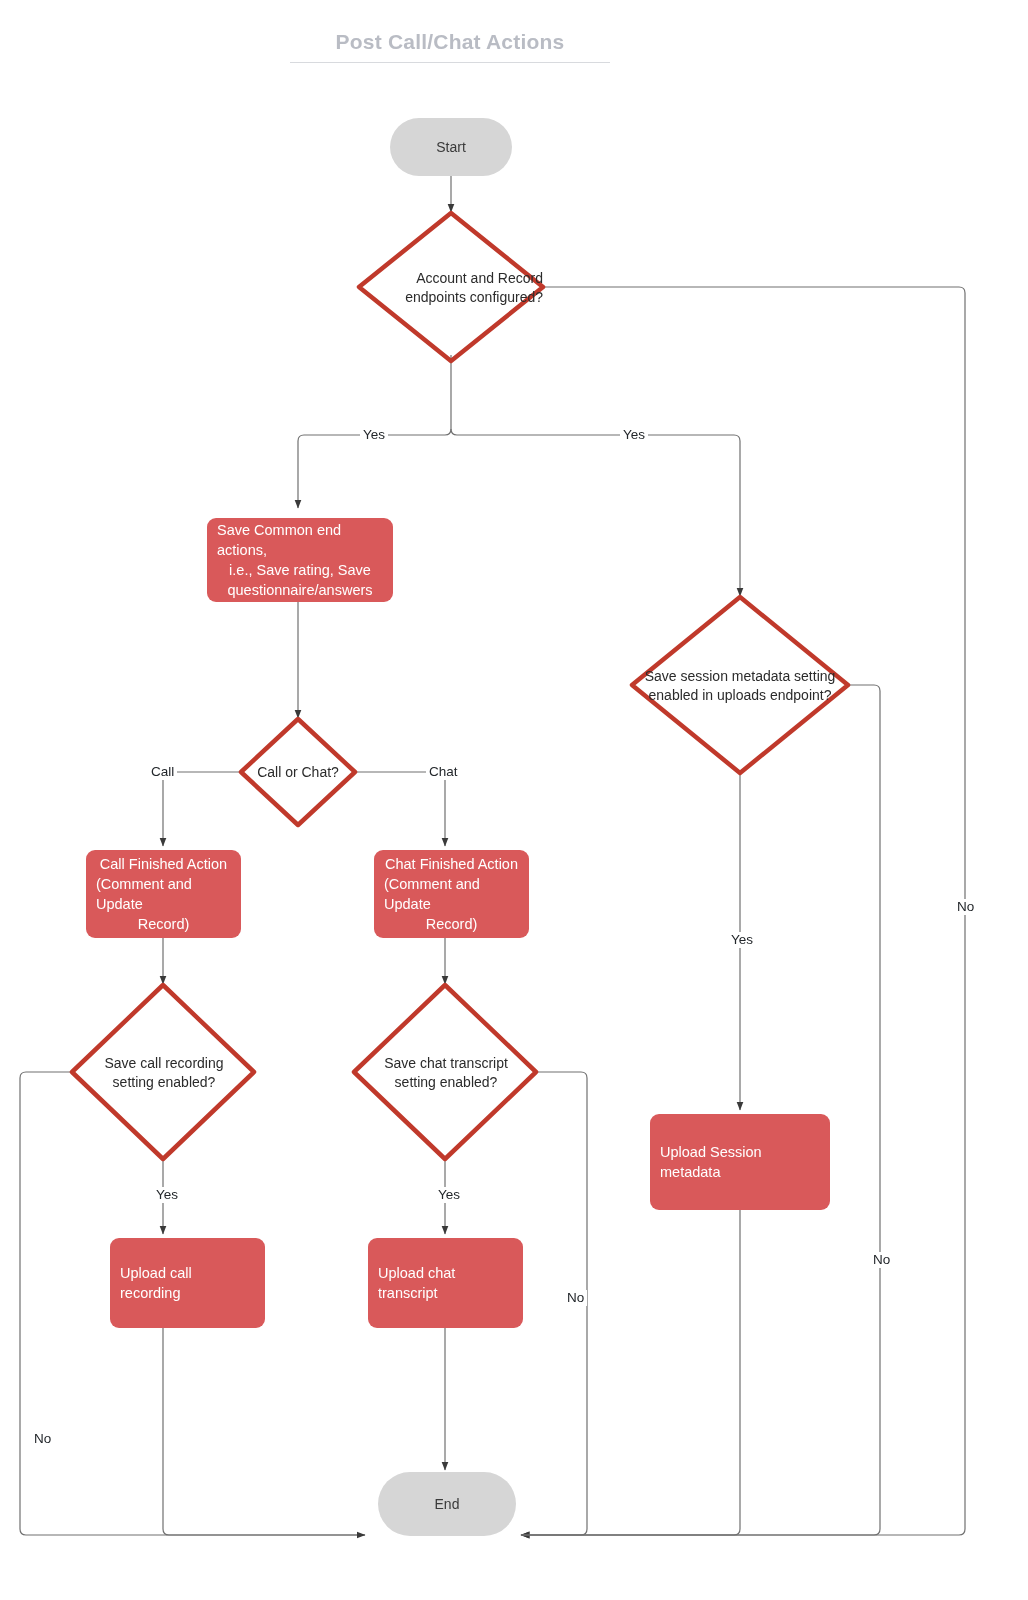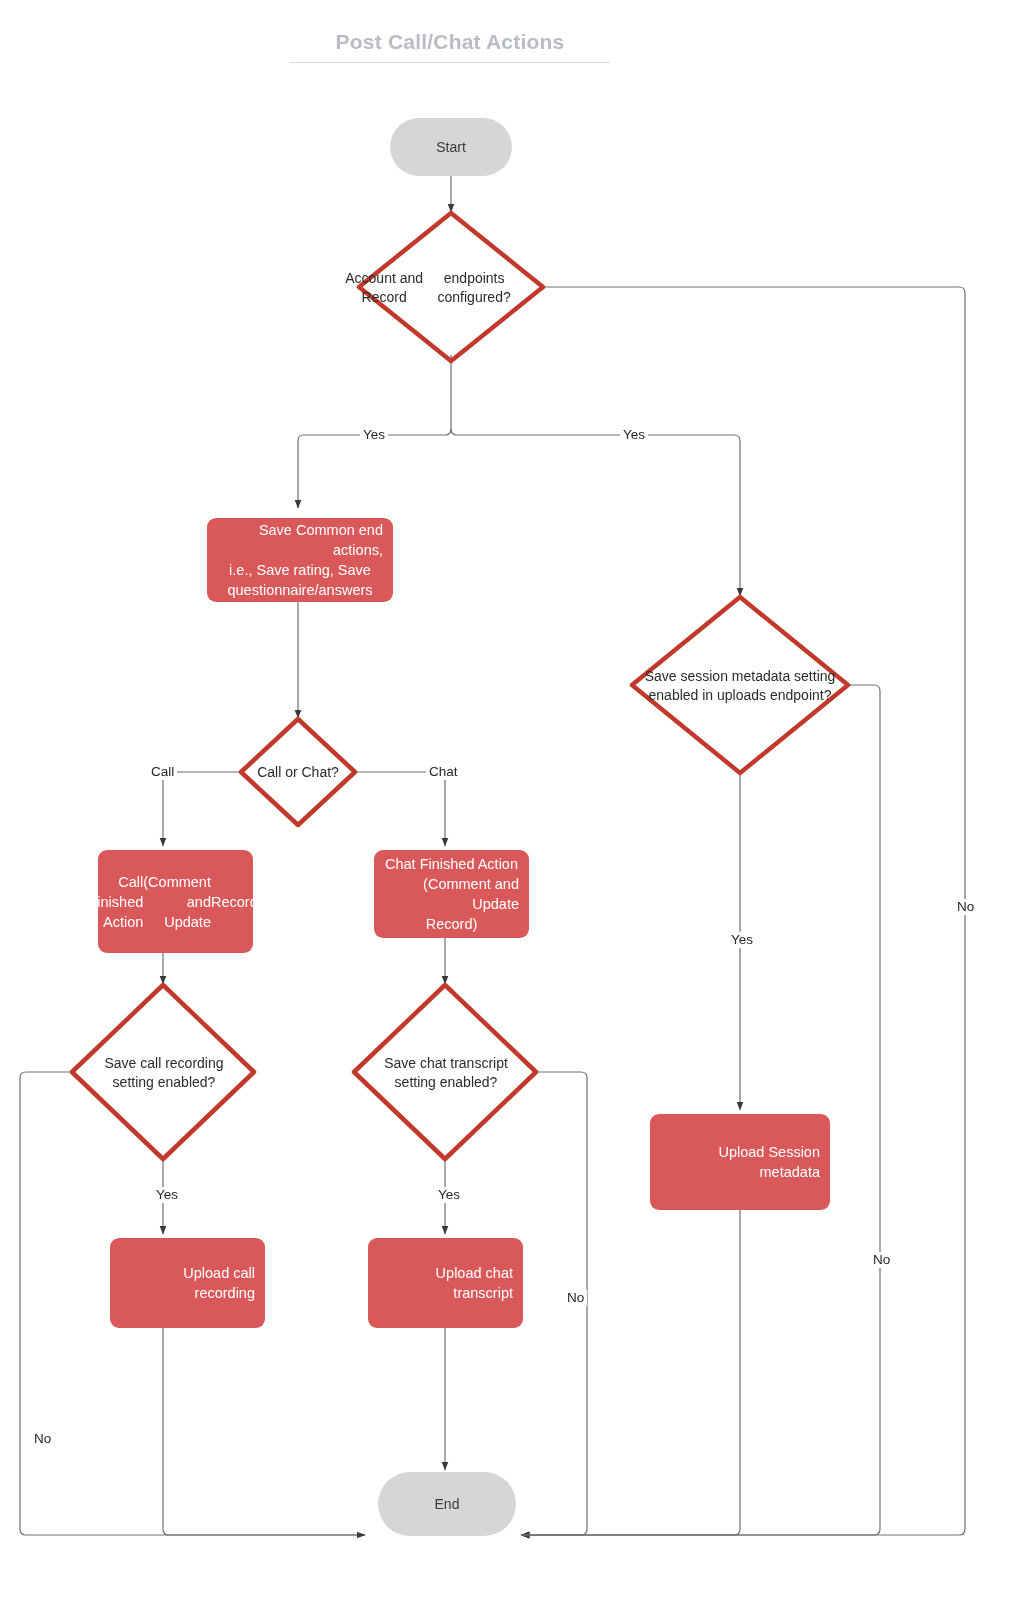--- a/index.html
+++ b/index.html
@@ -43,21 +43,21 @@
     height: 1px;
     background: #d8dade;
     width: 100%;
   }
   .node {
     position: absolute;
     box-sizing: border-box;
     display: flex;
     align-items: center;
     justify-content: center;
-    text-align: right;
+    text-align: left;
   }
   .terminator {
     background: #d6d6d6;
     border-radius: 34px;
     color: #3a3a3a;
     font-size: 14px;
     line-height: 18px;
   }
   .process {
     background: #d9595a;
@@ -158,21 +158,21 @@
   <div class="node terminator" style="left:378px; top:1472px; width:138px; height:64px;">
     <span>End</span>
   </div>
 
   <div class="node process" style="left:207px; top:518px; width:186px; height:84px; flex-direction:column;">
     <span>Save Common end actions,</span>
     <span>i.e., Save rating, Save</span>
     <span>questionnaire/answers</span>
   </div>
 
-  <div class="node process" style="left:86px; top:850px; width:155px; height:103px; flex-direction:row;margin-left:12px;">
+  <div class="node process" style="left:86px; top:850px; width:155px; height:88px; flex-direction:column;">
     <span>Call Finished Action</span>
     <span>(Comment and Update</span>
     <span>Record)</span>
   </div>
 
   <div class="node process" style="left:368px; top:850px; width:155px; height:88px; flex-direction:column;margin-left:6px;">
     <span>Chat Finished Action</span>
     <span>(Comment and Update</span>
     <span>Record)</span>
   </div>
@@ -182,21 +182,21 @@
   </div>
 
   <div class="node process" style="left:368px; top:1238px; width:155px; height:90px;">
     <span>Upload chat transcript</span>
   </div>
 
   <div class="node process" style="left:650px; top:1114px; width:180px; height:96px;">
     <span>Upload Session metadata</span>
   </div>
 
-  <div class="decision-label" style="left:341px; top:265px; width:180px; height:46px; flex-direction:row;">
+  <div class="decision-label" style="left:363px; top:265px; width:180px; height:46px; flex-direction:column;align-items:flex-end;">
     <span>Account and Record</span>
     <span>endpoints configured?</span>
   </div>
 
   <div class="decision-label" style="left:238px; top:762px; width:120px; height:20px;">
     <span>Call or Chat?</span>
   </div>
 
   <div class="decision-label" style="left:78px; top:1050px; width:172px; height:46px; flex-direction:column;">
     <span>Save call recording</span>

